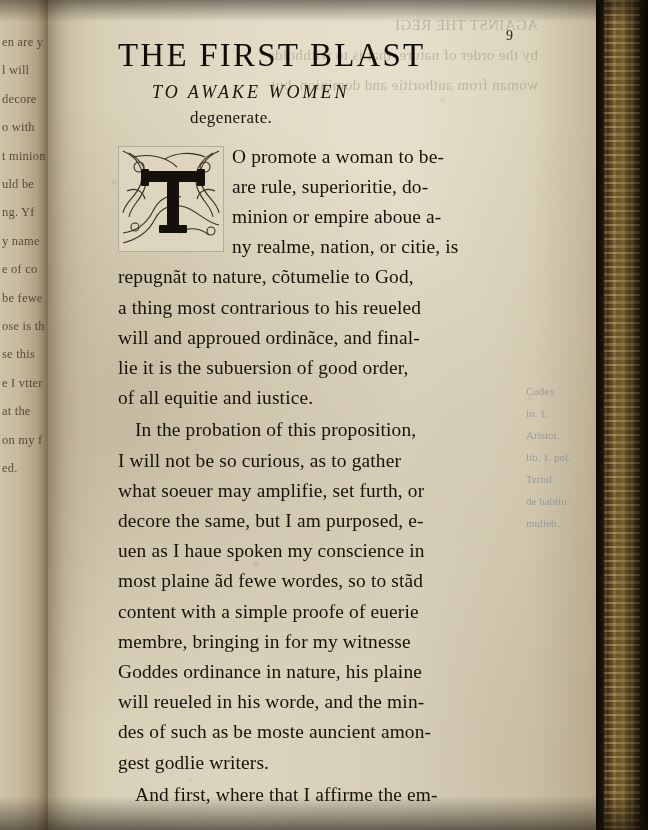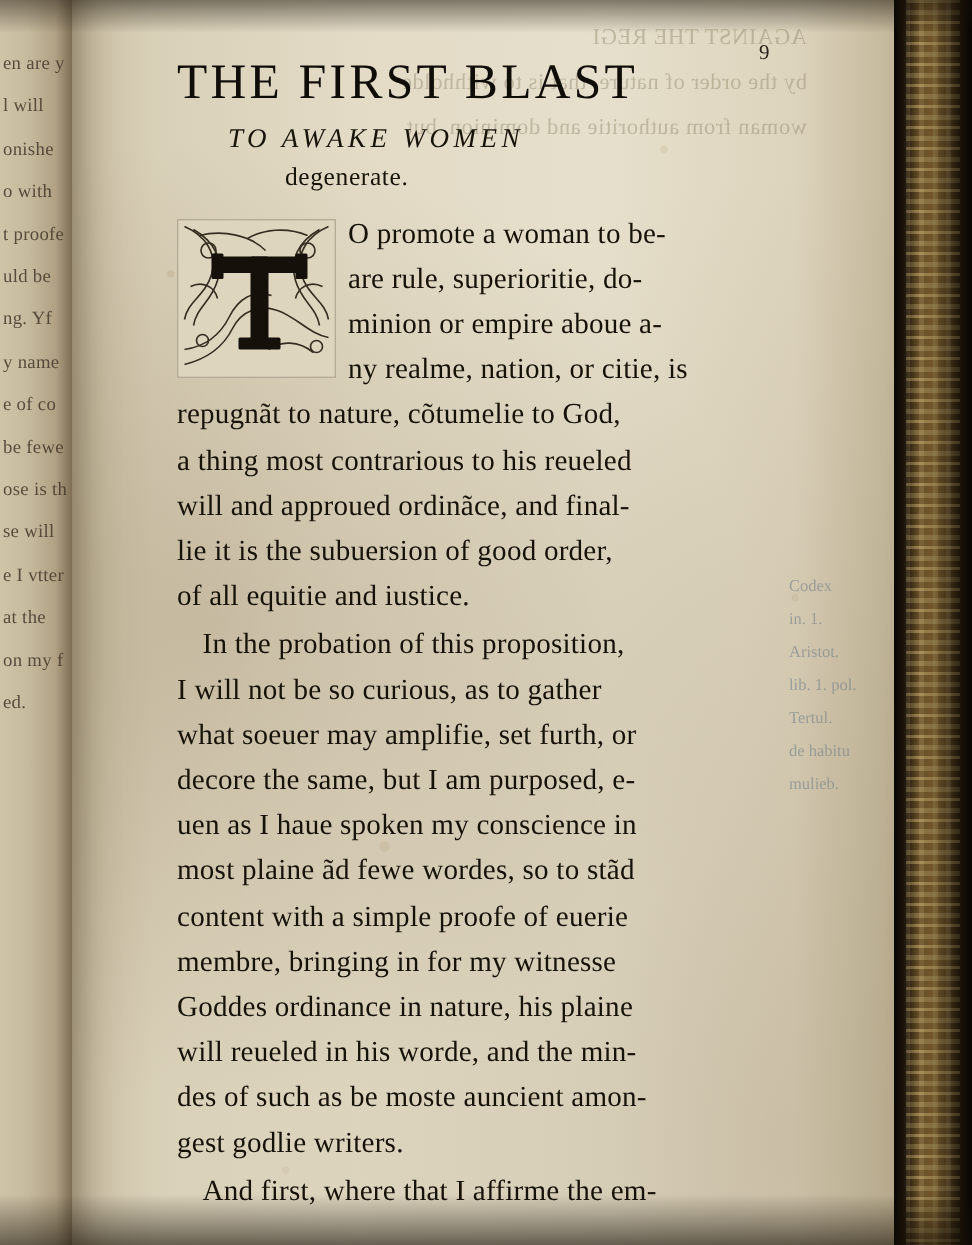--- a/index.html
+++ b/index.html
@@ -227,30 +227,30 @@
 </style>
 </head>
 <body>
 
 <div id="scan">
 
   <div class="gutter">
     <div class="gutter-text">
       <div>en are y</div>
       <div>l will</div>
-      <div>onishe</div>
+      <div>decore</div>
       <div>o with</div>
-      <div>t proofe</div>
+      <div>t minion</div>
       <div>uld be</div>
       <div>ng. Yf</div>
       <div>y name</div>
       <div>e of co</div>
       <div>be fewe</div>
       <div>ose is th</div>
-      <div>se will</div>
+      <div>se this</div>
       <div>e I vtter</div>
       <div>at the</div>
       <div>on my f</div>
       <div>ed.</div>
     </div>
   </div>
 
   <div class="leaf">
 
     <div class="showthrough">

